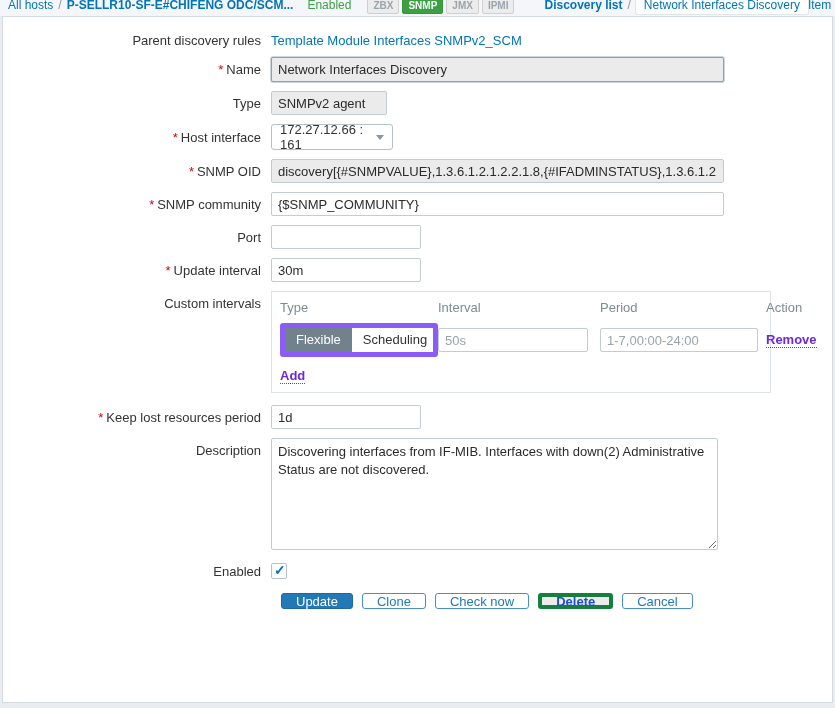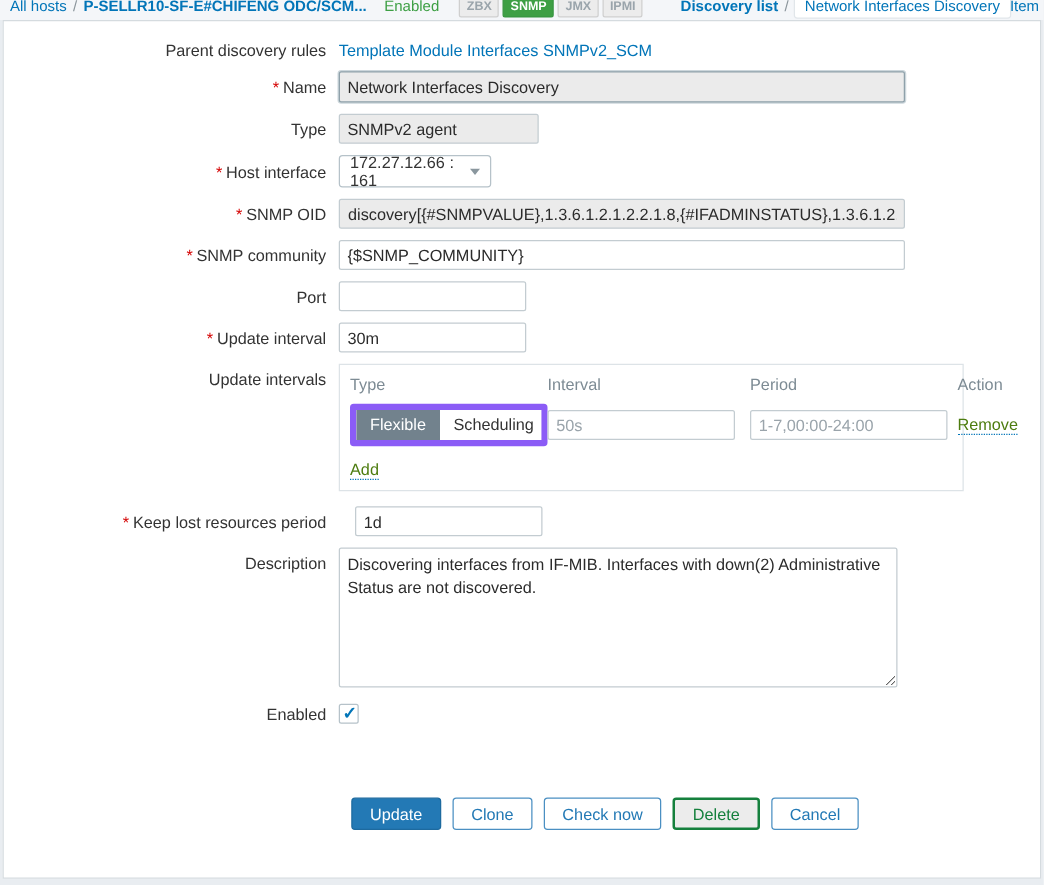--- a/index.html
+++ b/index.html
@@ -57,69 +57,68 @@
   .txt {
     height:24px; border:1px solid #c3ccd1; border-radius:2px;
     padding:0 6px; font-family:"Liberation Sans", sans-serif; font-size:13px;
     color:#2b2b2b; background:#fff; outline:none;
   }
   .txt::placeholder { color:#9aa4ab; }
   .gray { background:#ebebeb; }
   .name-input { border-color:#8fa1aa; box-shadow:0 0 0 1px #ccd6db; height:25px; }
   .w-full { width:453px; }
   .w-150 { width:150px; }
-  .w-type { width:160px; }
+  .w-type { width:116px; }
   
   .select {
     display:flex; align-items:center; justify-content:space-between;
     width:122px; height:26px; padding:0 8px; background:#fff;
     border:1px solid #b6c2c9; border-radius:3px; cursor:pointer;
   }
   .chevron {
     width:0; height:0; margin-left:8px;
     border-left:4px solid transparent; border-right:4px solid transparent;
     border-top:5px solid #8a979e;
   }
   
   .ci-box { width:500px; border:1px solid #dde3e7; padding:8px; }
   .ci-grid { display:grid; grid-template-columns:158px 162px 166px auto; align-items:center; }
   .ci-head { color:#7d8b94; padding-bottom:8px; }
   .seg { display:inline-flex; border:5px solid #8b5cf6; border-radius:3px; overflow:hidden; }
   .seg-btn { padding:0 11px; line-height:24px; background:#fff; color:#333; cursor:pointer; }
   .seg-btn.active { background:#72828d; color:#fff; cursor:default; }
   .ci-input { width:150px; }
-  .link-dotted { color:#4d7c0f; text-decoration:none; border-bottom:1px dotted #0275b8; cursor:pointer; }
+  .link-dotted { color:#6d28d9; text-decoration:none; border-bottom:1px dotted #0275b8; cursor:pointer;font-weight:bold; }
   .add-link { display:inline-block; margin-top:11px; }
   
   textarea.desc {
     width:447px; height:112px; padding:4px 6px; resize:vertical;
     border:1px solid #c3ccd1; border-radius:2px;
     font-family:"Liberation Sans", sans-serif; font-size:13px; line-height:1.35;
     color:#2b2b2b; outline:none;
   }
   
   .checkbox {
     width:16px; height:16px; border:1px solid #b6c2c9; border-radius:2px;
     background:#fff; position:relative; cursor:pointer;
   }
   .checkbox.checked::after {
     content:"\2713"; position:absolute; left:2px; top:-2px;
     color:#0275b8; font-size:14px; font-weight:bold;
   }
   
   .btn-row { display:flex; gap:9px; margin-left:268px; margin-top:14px; }
   .btn {
-    height:26px; padding:0 14px; border-radius:3px; font-size:13px;
+    height:16px; padding:0 14px; border-radius:3px; font-size:13px;
     display:inline-flex; align-items:center; cursor:pointer;
     font-family:"Liberation Sans", sans-serif;
-    margin-top:45px;
   }
   .btn-primary { background:#2379b5; border:1px solid #1d6a9f; color:#fff; }
   .btn-outline { background:#fff; border:1px solid #4a8fc2; color:#2379b5; }
-  .btn-disabled { background:#ececec; border:2px solid #15803d; color:#15803d; cursor:default; }
+  .btn-disabled { background:#ececec; border:4px solid #15803d; color:#1d4ed8; cursor:default;font-weight:bold; }
 </style>
 </head>
 <body>
 
 <div class="topbar">
   <div class="topbar-inner">
     <span>
       <a class="blue">All hosts</a><span class="crumb-sep">/</span><a class="blue crumb-host">P-SELLR10-SF-E#CHIFENG ODC/SCM...</a>
     </span>
     <span class="status-enabled">Enabled</span>
@@ -197,21 +196,21 @@
     </div>
 
     <div class="row">
       <div class="label"><span class="req">*</span><span>Update interval</span></div>
       <div class="field">
         <input class="txt w-150" value="30m" style="">
       </div>
     </div>
 
     <div class="row top">
-      <div class="label">Update intervals</div>
+      <div class="label">Custom intervals</div>
       <div class="field">
         <div class="ci-box">
           <div class="ci-grid ci-head">
             <span>Type</span>
             <span>Interval</span>
             <span>Period</span>
             <span>Action</span>
           </div>
           <div class="ci-grid">
             <span class="seg">
@@ -220,21 +219,21 @@
             </span>
             <input class="txt ci-input" placeholder="50s" style="">
             <input class="txt ci-input" style="width: 158px;" placeholder="1-7,00:00-24:00">
             <a class="link-dotted">Remove</a>
           </div>
           <a class="link-dotted add-link">Add</a>
         </div>
       </div>
     </div>
 
-    <div class="row" style="margin-top:12px;gap:13px;">
+    <div class="row" style="margin-top:12px;">
       <div class="label"><span class="req">*</span><span>Keep lost resources period</span></div>
       <div class="field">
         <input class="txt w-150" value="1d" style="">
       </div>
     </div>
 
     <div class="row top">
       <div class="label">Description</div>
       <div class="field">
         <textarea class="desc" style="">Discovering interfaces from IF-MIB. Interfaces with down(2) Administrative Status are not discovered.</textarea>

